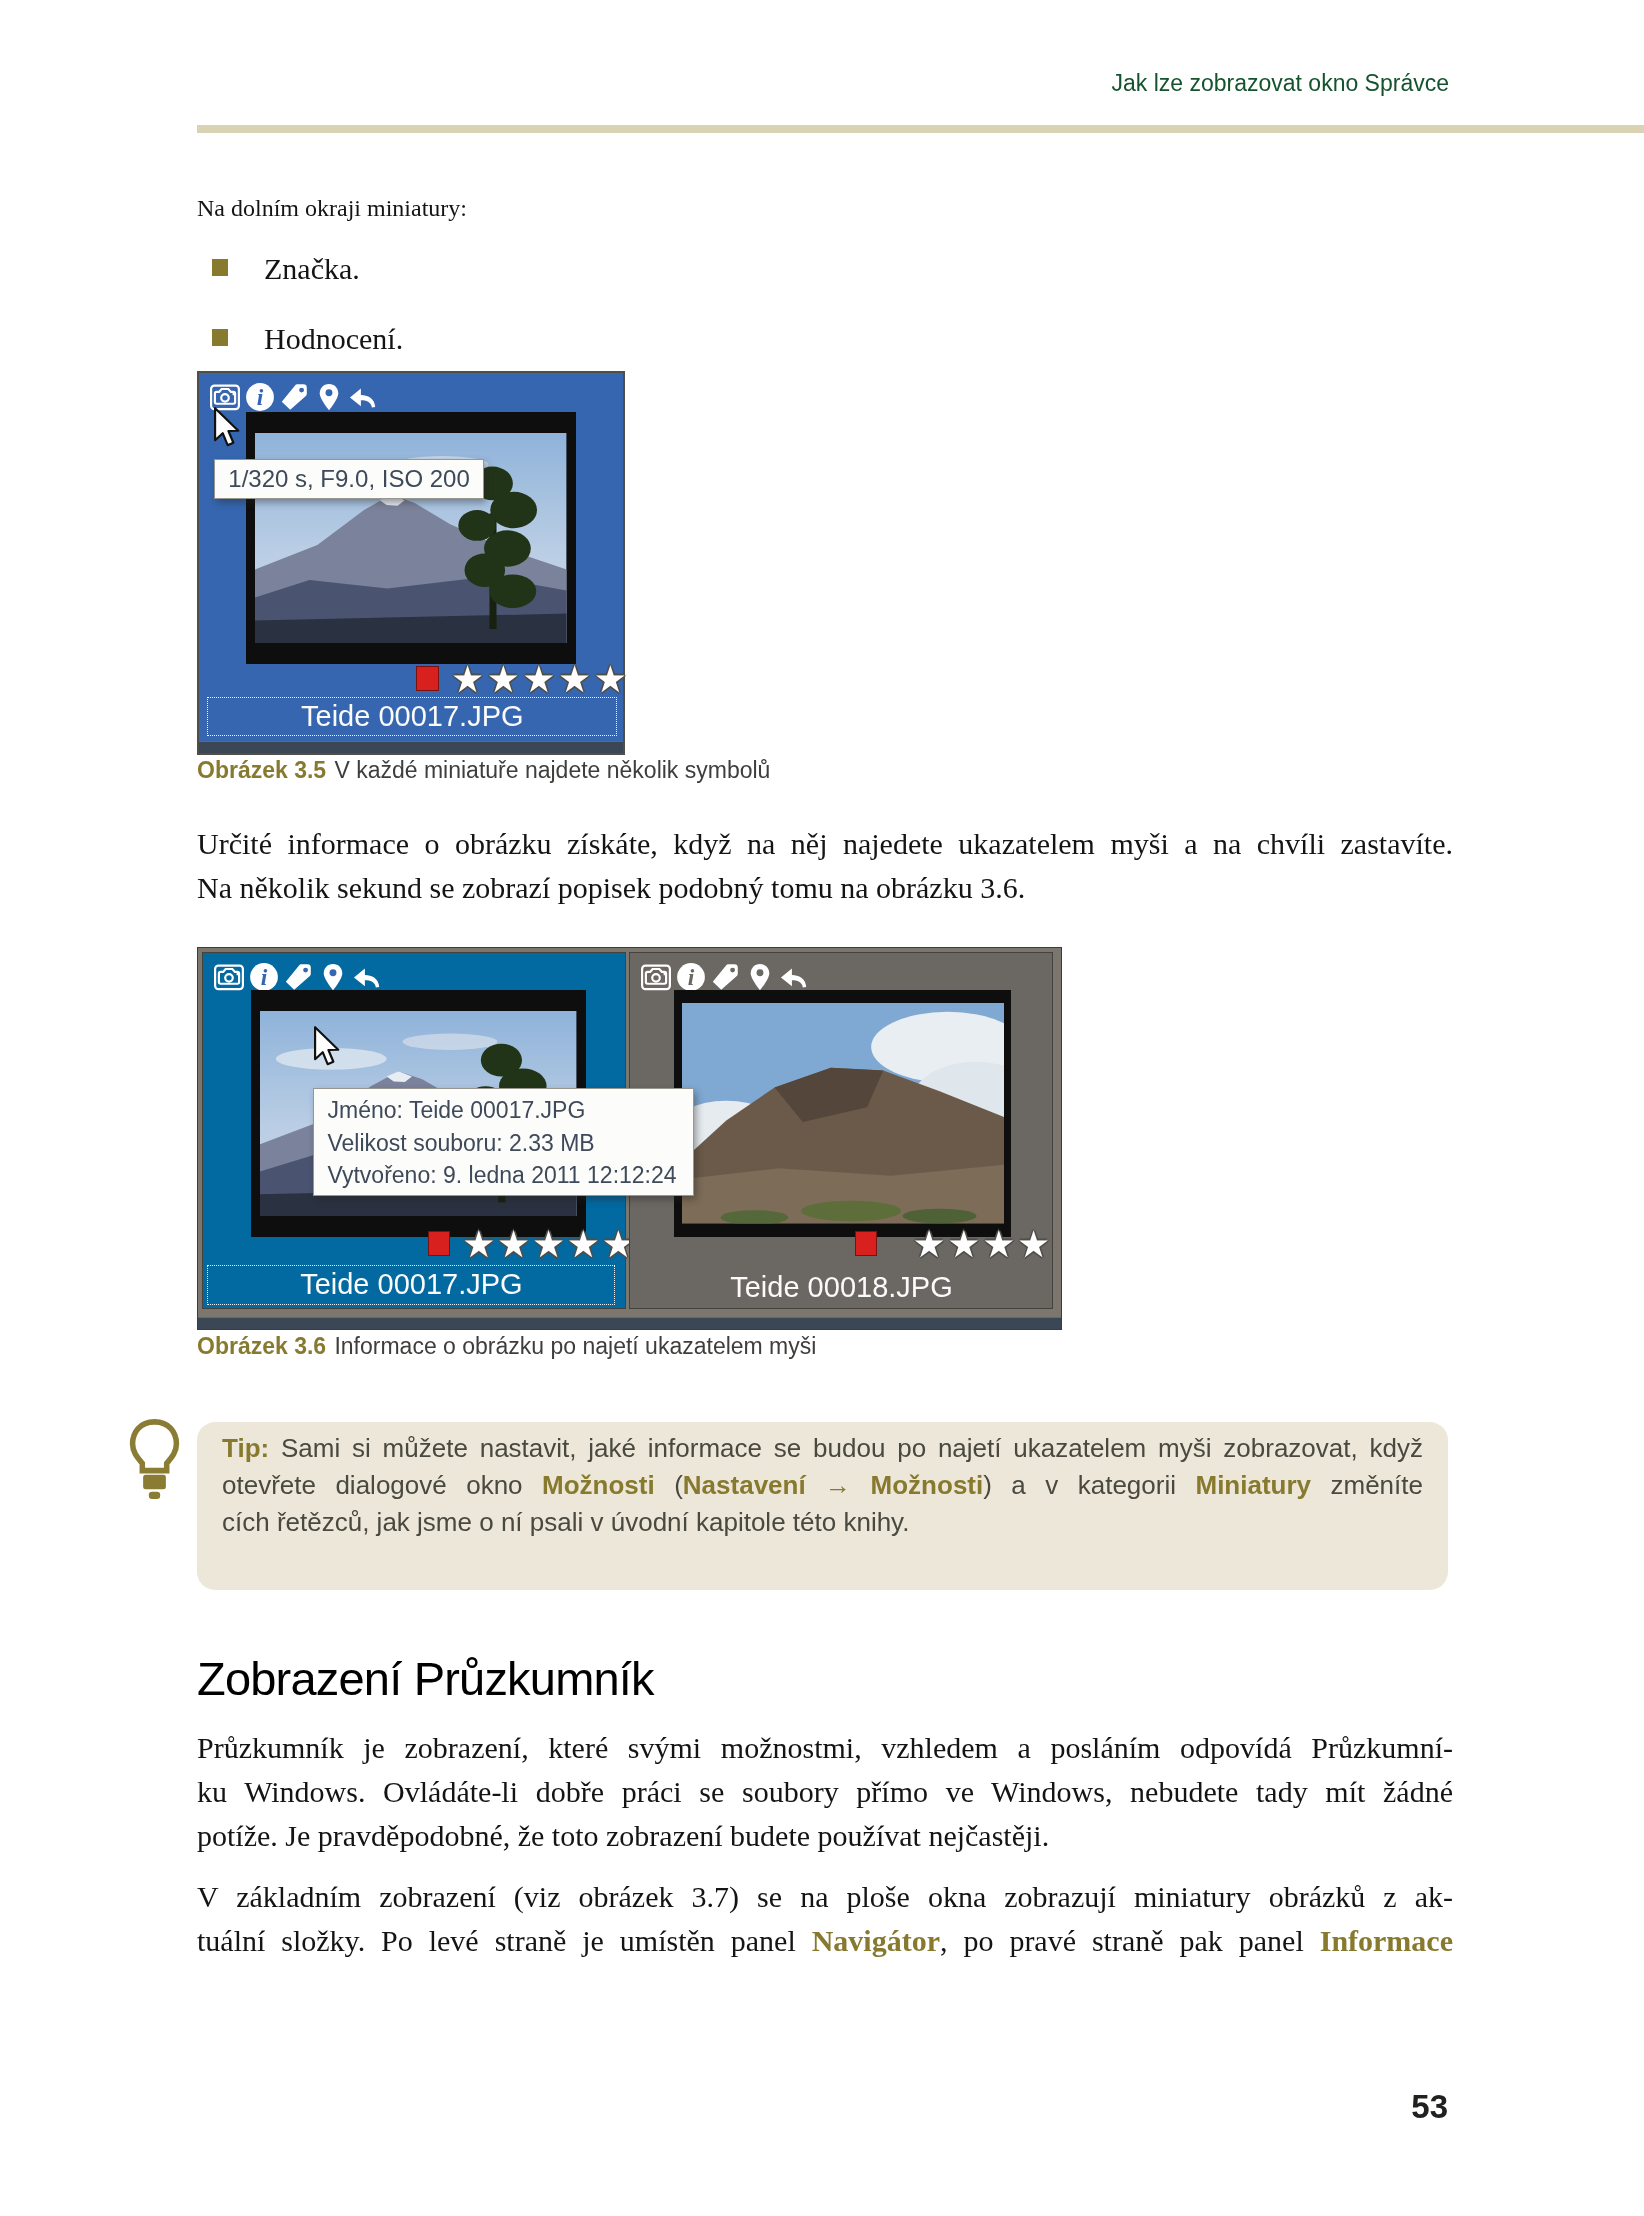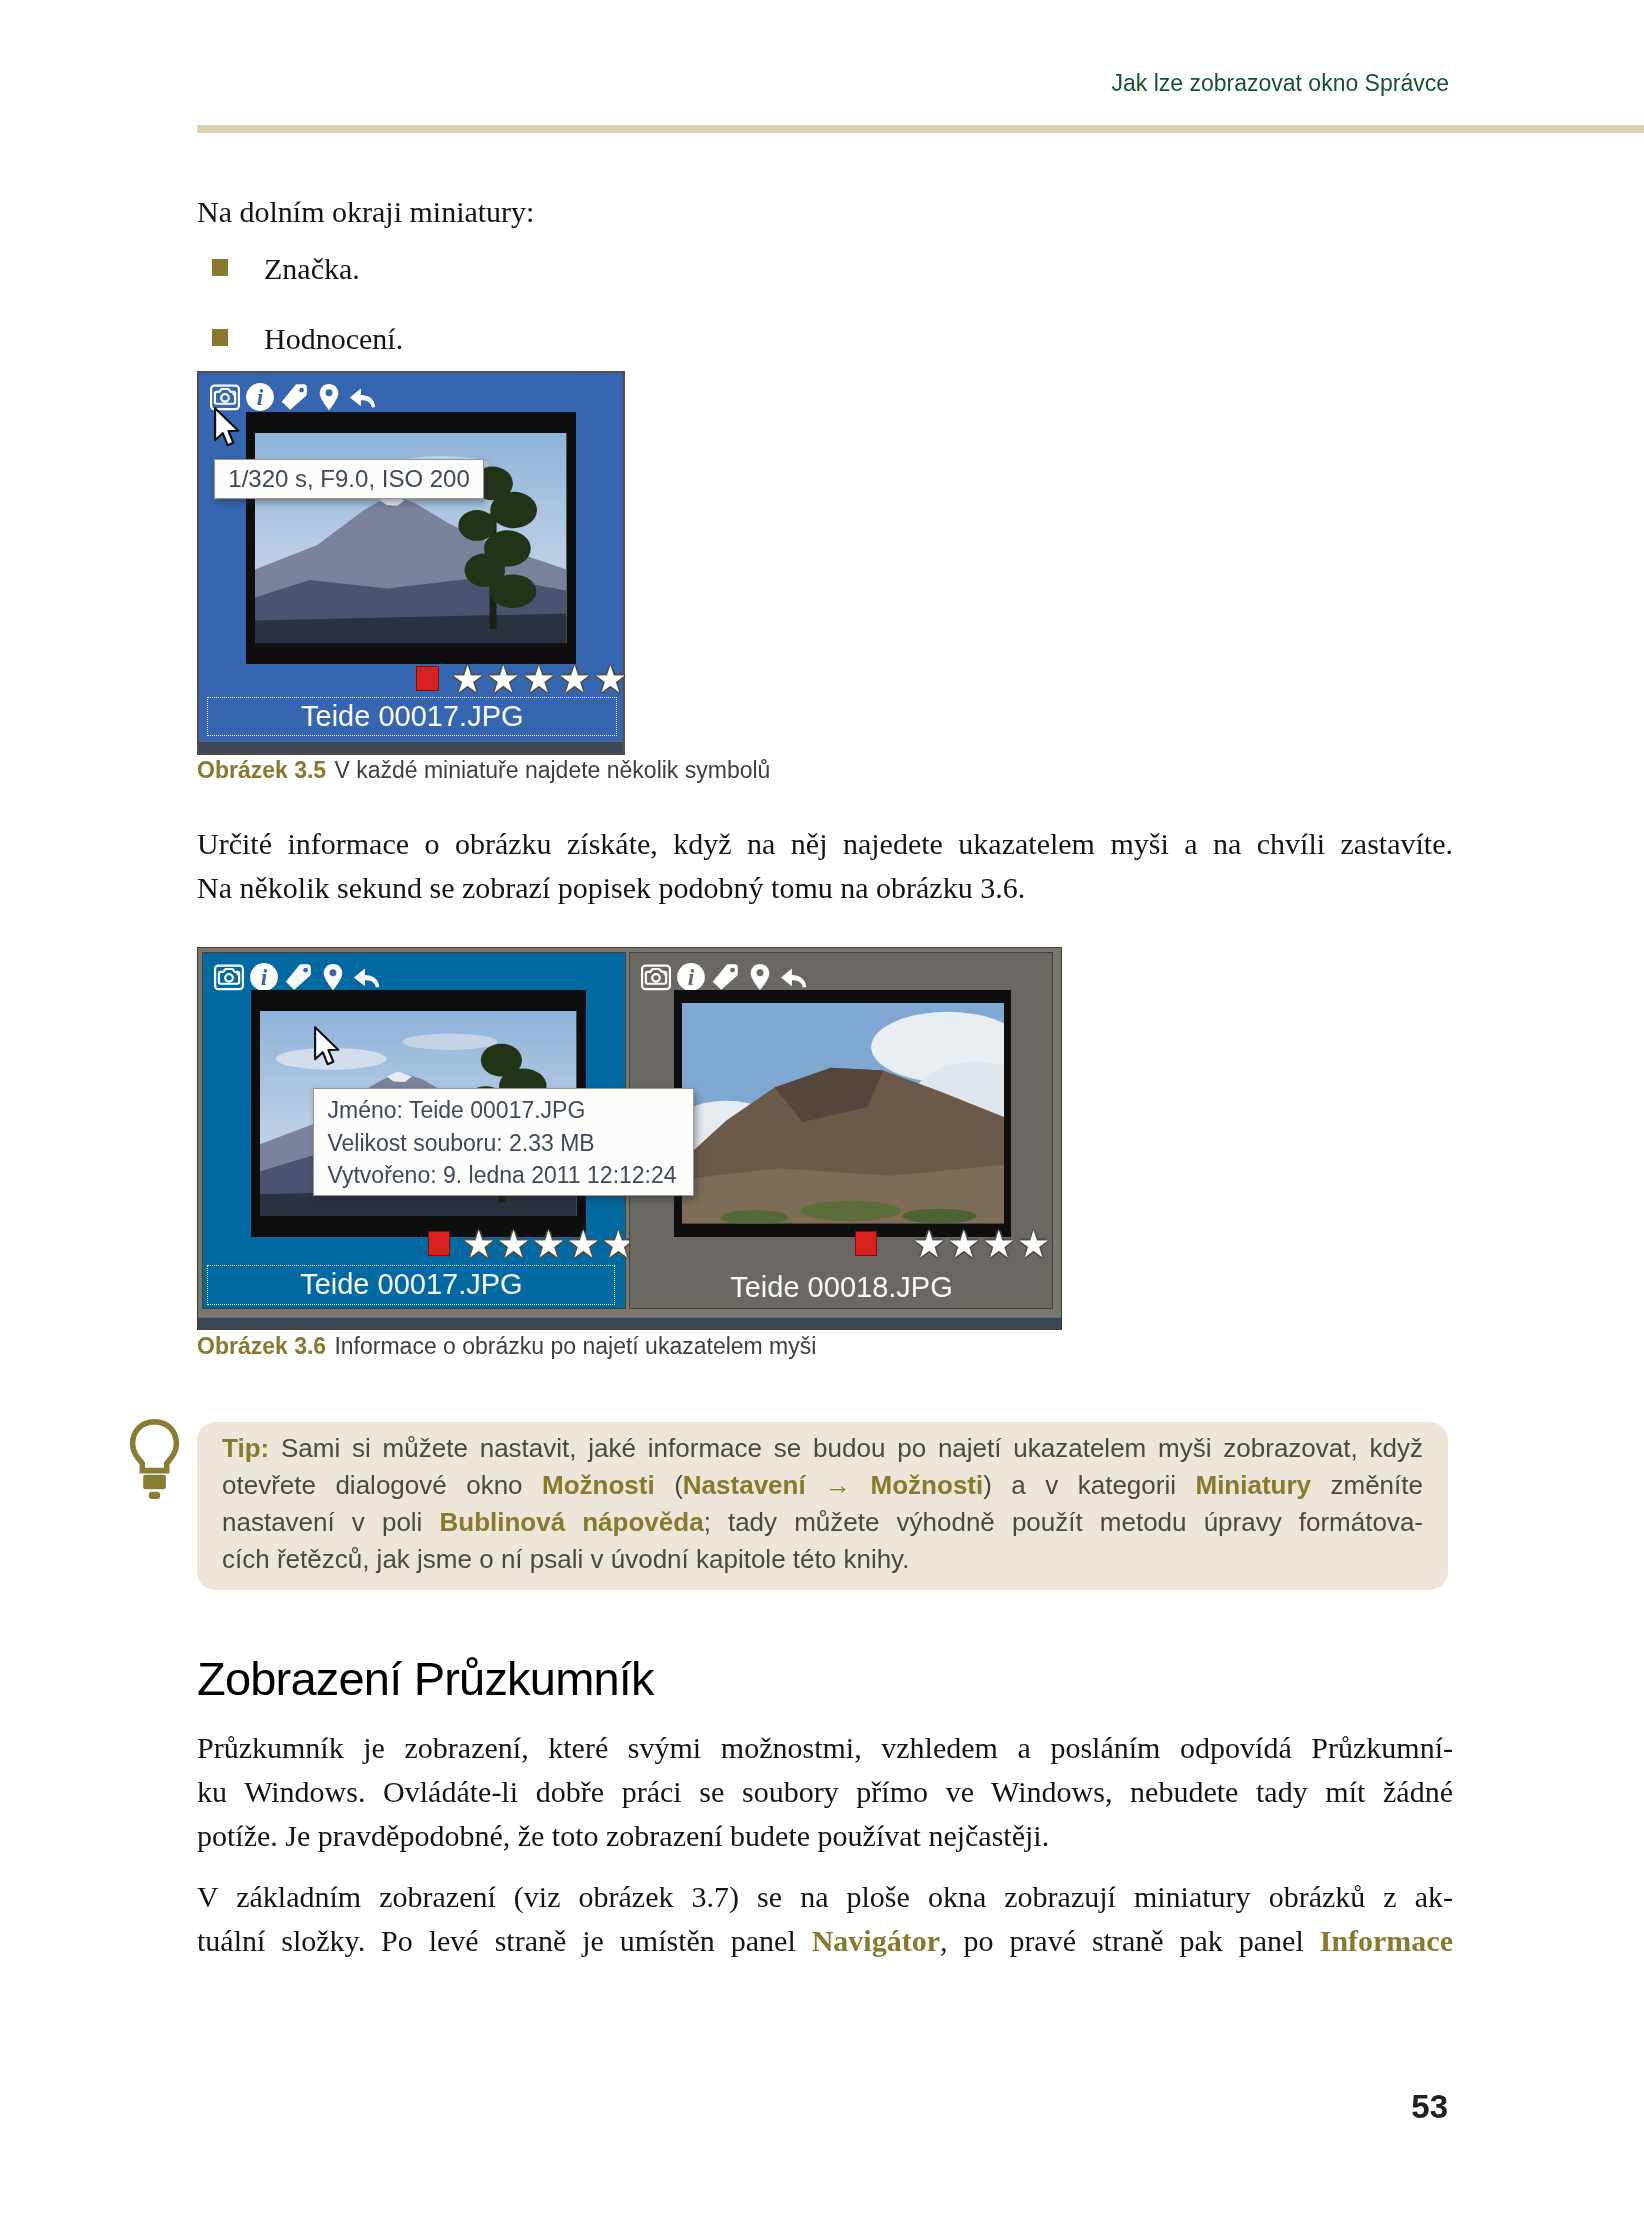--- a/index.html
+++ b/index.html
@@ -5,21 +5,21 @@
   html,body{margin:0;padding:0;background:#9a9a9a;}
   .page{position:relative;width:1645px;height:2216px;background:#ffffff;overflow:hidden;
         font-family:"Liberation Serif",serif;}
 
   
   .running-head{position:absolute;left:197px;top:70px;width:1252px;text-align:right;
     font:23px "Liberation Sans",sans-serif;color:#14532d;}
   .head-rule{position:absolute;left:197px;top:125px;width:1447px;height:8.3px;background:#d9d3b4;}
 
   
-  .intro{position:absolute;left:197px;top:195px;font-size:30px;color:#141414;}
+  .intro{position:absolute;left:197px;top:195px;font-size:24px;color:#141414;}
   .bullets{position:absolute;left:212px;top:248px;}
   .bullet-item{position:relative;padding-left:52px;margin-bottom:28px;font-size:30px;line-height:42px;color:#141414;}
   .bullet-item .sq{position:absolute;left:0;top:10.8px;width:16px;height:17.5px;background:#877a2f;}
 
   
   .tbar{position:absolute;display:flex;gap:2.5px;}
   .ticon svg{width:32px;height:32px;display:block;}
   .photo{position:absolute;background:#0e0e0e;box-sizing:border-box;}
   .photo svg{width:100%;height:100%;display:block;}
   .pa{padding:21px 9.2px;}
@@ -323,21 +323,20 @@
   <div class="figcap cap36">
     <span class="lbl">Obrázek 3.6</span><span>Informace o obrázku po najetí ukazatelem myši</span>
   </div>
 
   <svg class="bulb" viewBox="0 0 40 56">
       <use href="#ic-bulb"></use>
     </svg>
   <div class="tipbox">
       <div><span class="b">Tip:</span><span> Sami si můžete nastavit, jaké informace se budou po najetí ukazatelem myši zobrazovat, když</span></div>
       <div><span>otevřete dialogové okno </span><span class="b">Možnosti</span><span> (</span><span class="b">Nastavení</span><span class="b"> → </span><span class="b">Možnosti</span><span>) a v kategorii </span><span class="b">Miniatury</span><span> změníte</span></div>
-      <div><span>nastavení v poli </span><span class="b">Bublinová nápověda</span><span>; tady můžete výhodně použít metodu úpravy formátova-</span></div>
       <div><span>cích řetězců, jak jsme o ní psali v úvodní kapitole této knihy.</span></div>
     </div>
 
   <div class="h2">Zobrazení Průzkumník</div>
 
   <div class="para p2">
       <div>Průzkumník je zobrazení, které svými možnostmi, vzhledem a posláním odpovídá Průzkumní-</div>
       <div>ku Windows. Ovládáte-li dobře práci se soubory přímo ve Windows, nebudete tady mít žádné</div>
       <div>potíže. Je pravděpodobné, že toto zobrazení budete používat nejčastěji.</div>
     </div>

